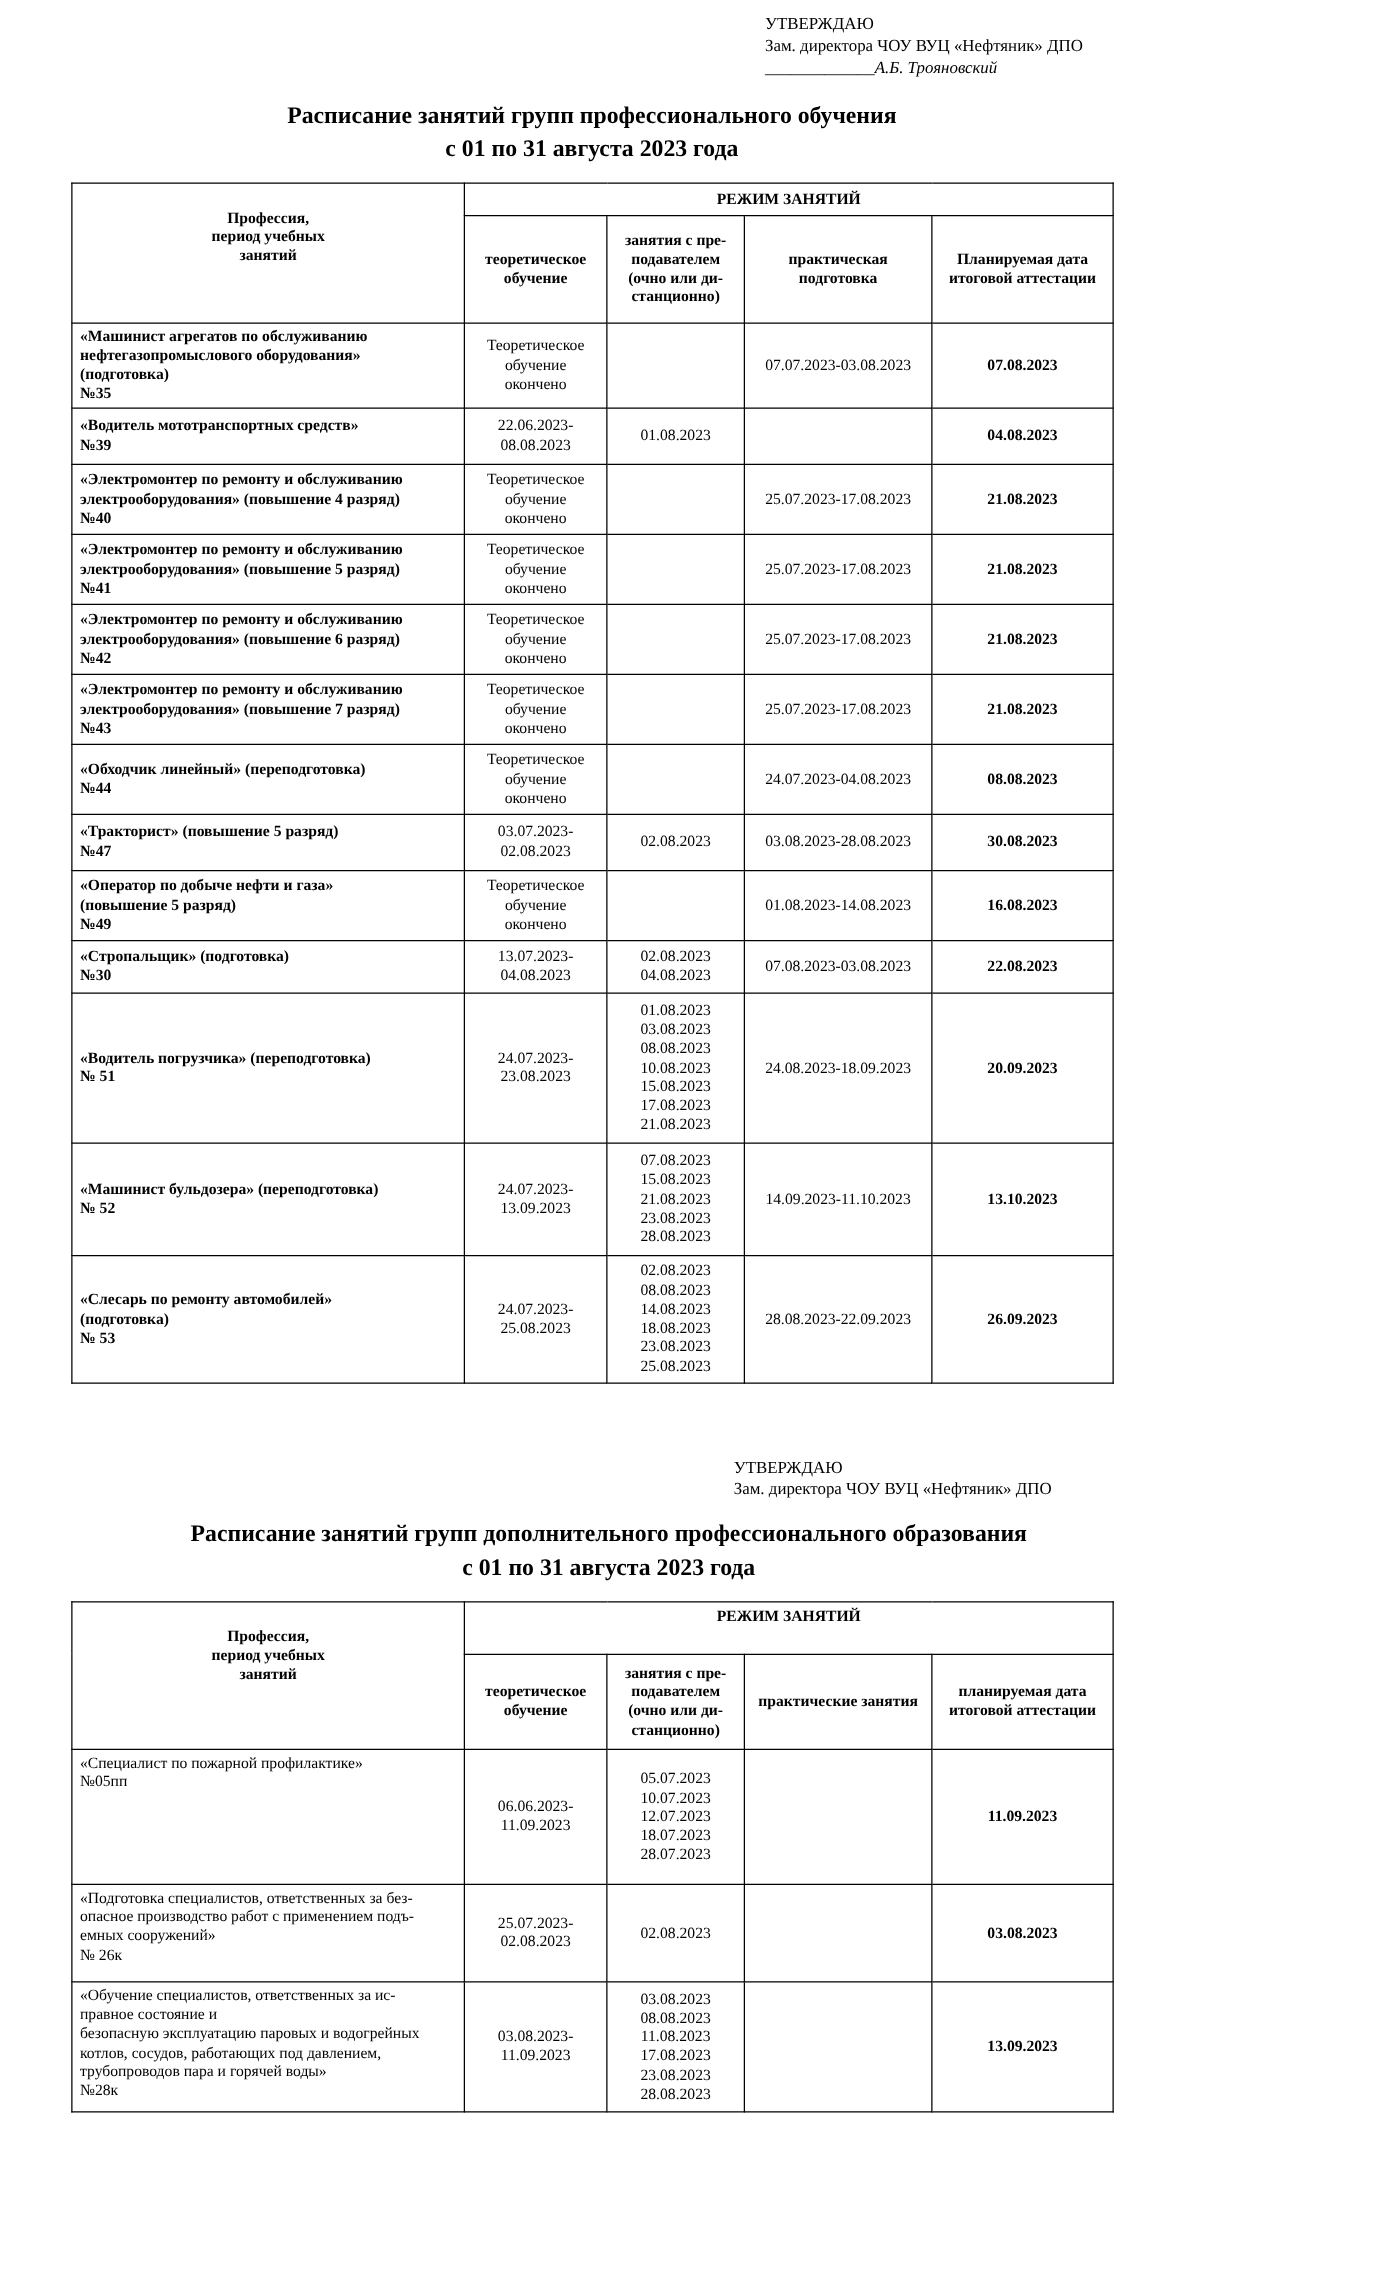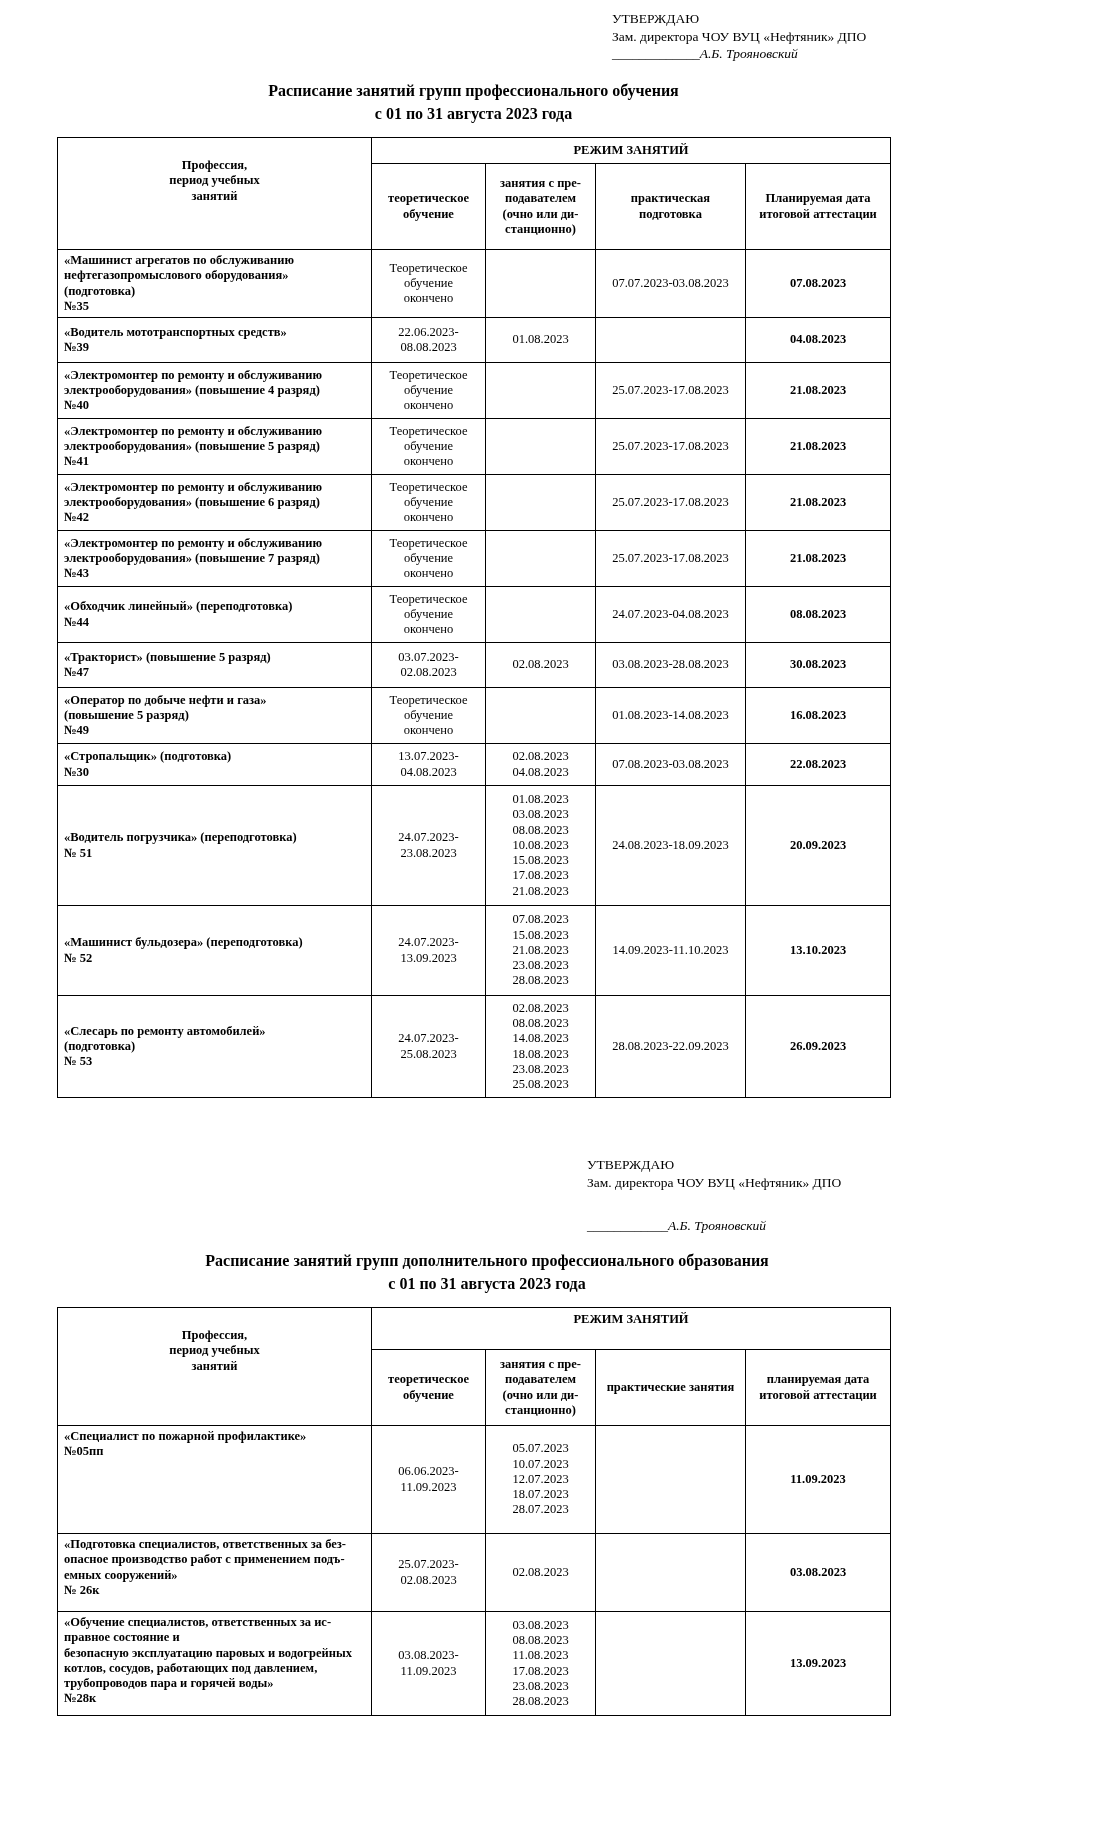--- a/index.html
+++ b/index.html
@@ -12,30 +12,30 @@
   }
   .page { width: 1060px; padding: 10px 0 0 57px; }
 
   .approval { font-size: 13.5px; line-height: 1.3; }
   .approval-1 { margin-left: 555px; }
   .approval-2 { margin-left: 530px; margin-top: 58px; }
   .approval div { white-space: pre-line; }
   .approval .sig { margin-top: 0; font-style: italic; }
   .approval-2 .sig { margin-top: 26px; }
 
-  .doc-title { width: 833px; text-align: center; font-weight: bold; font-size: 16px; line-height: 1.45; margin-top: 16px; }
+  .doc-title { width: 833px; text-align: center; font-weight: bold; font-size: 19px; line-height: 1.45; margin-top: 16px; }
   .doc-title.t2 { width: 900px; margin-left: -20px; margin-top: 14px; }
 
   table { border-collapse: collapse; width: 833px; table-layout: fixed; margin-top: 12px; }
   th, td { border: 1px solid #000; font-size: 12.5px; line-height: 1.22; vertical-align: middle; padding: 2px 4px; }
   th { font-weight: bold; text-align: center; white-space: pre-line; }
   td.c { text-align: center; white-space: pre-line; }
   td.prof { text-align: left; padding-left: 6px; white-space: pre-line; }
   .t1 td.prof { font-weight: bold; }
-  .t2 td.prof { font-weight: bold; vertical-align: top; padding-top: 3px; }
+  .t2 td.prof { font-weight: normal; vertical-align: top; padding-top: 3px; }
   td.att { font-weight: bold; text-align: center; white-space: pre-line; }
   th.prof-h { vertical-align: top; padding-top: 20px; }
 
   col.c1 { width: 314px; } col.c2 { width: 114px; } col.c3 { width: 110px; }
   col.c4 { width: 150px; } col.c5 { width: 145px; }
 
   
   .t1 .hr1 th { height: 26px; }  .t1 .hr2 th { height: 86px; }
   .t1 .r1 td { height: 68px; }   .t1 .r2 td { height: 45px; }
   .t1 .r3 td, .t1 .r4 td, .t1 .r5 td, .t1 .r6 td, .t1 .r7 td, .t1 .r9 td { height: 56px; }
@@ -235,21 +235,20 @@
 25.08.2023</td>
       <td class="c">28.08.2023-22.09.2023</td>
       <td class="att">26.09.2023</td>
     </tr>
   </tbody>
     </table>
 
   <div class="approval approval-2">
     <div>УТВЕРЖДАЮ</div>
     <div>Зам. директора ЧОУ ВУЦ «Нефтяник» ДПО</div>
-    <div class="sig">____________А.Б. Трояновский</div>
   </div>
 
   <div class="doc-title t2">
     <div>Расписание занятий групп дополнительного профессионального образования</div>
     <div>с 01 по 31 августа 2023 года</div>
   </div>
 
   <table class="t2">
     <colgroup>
         <col class="c1">

